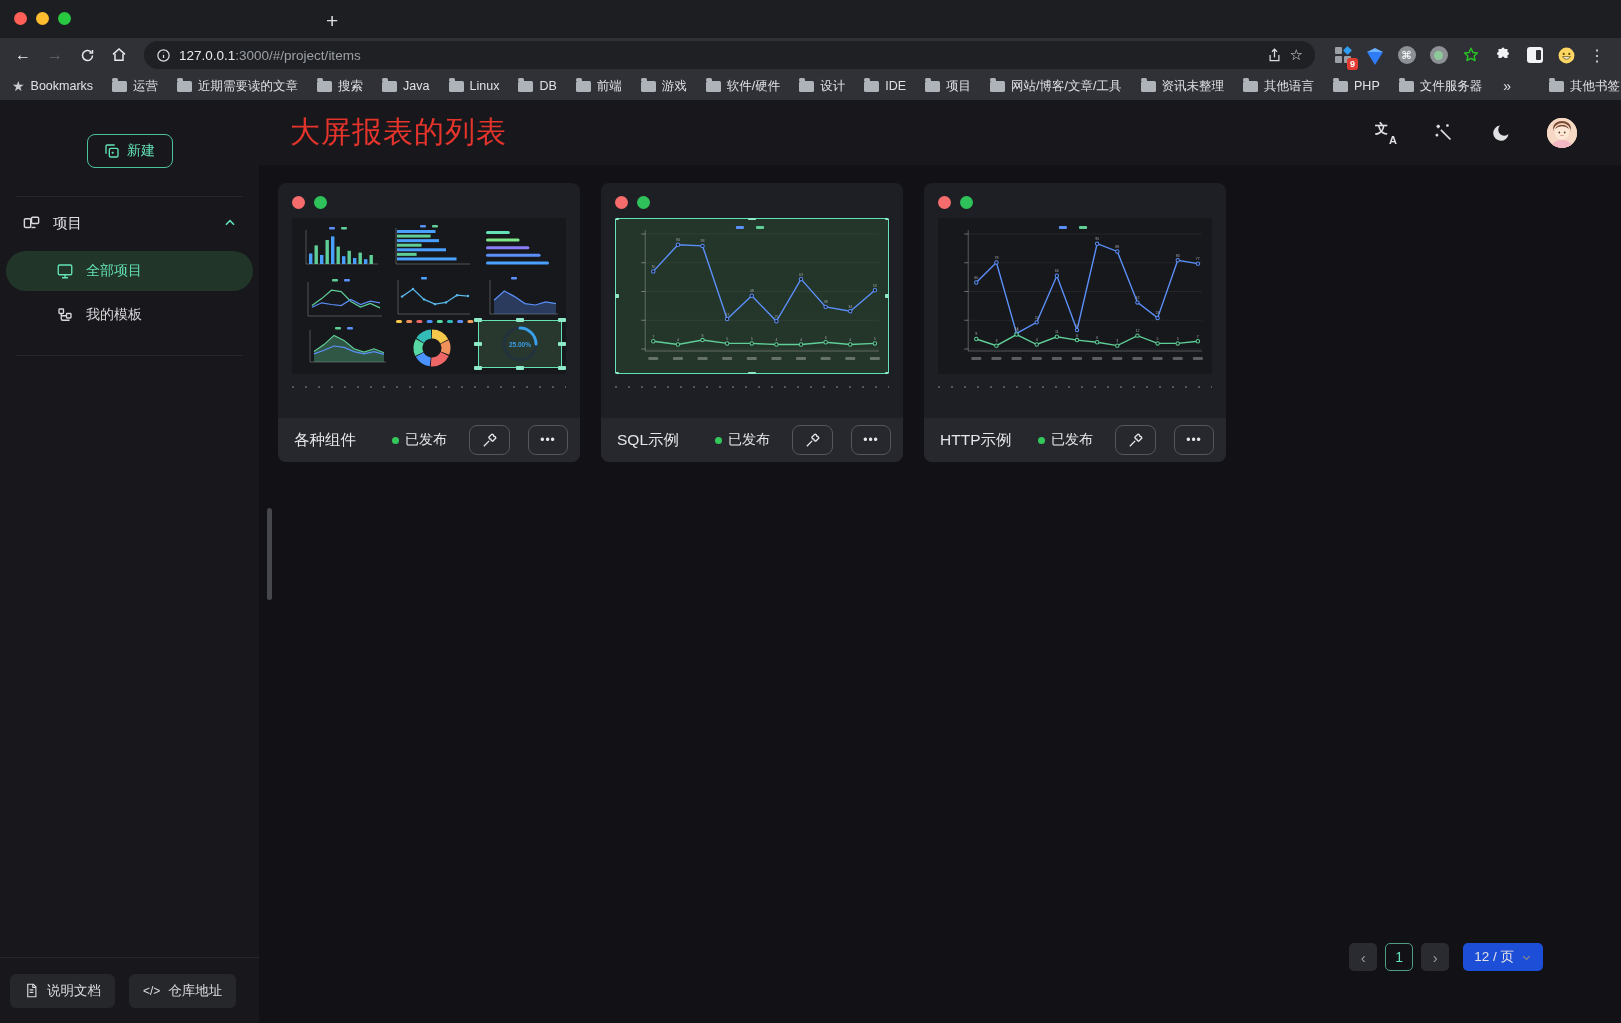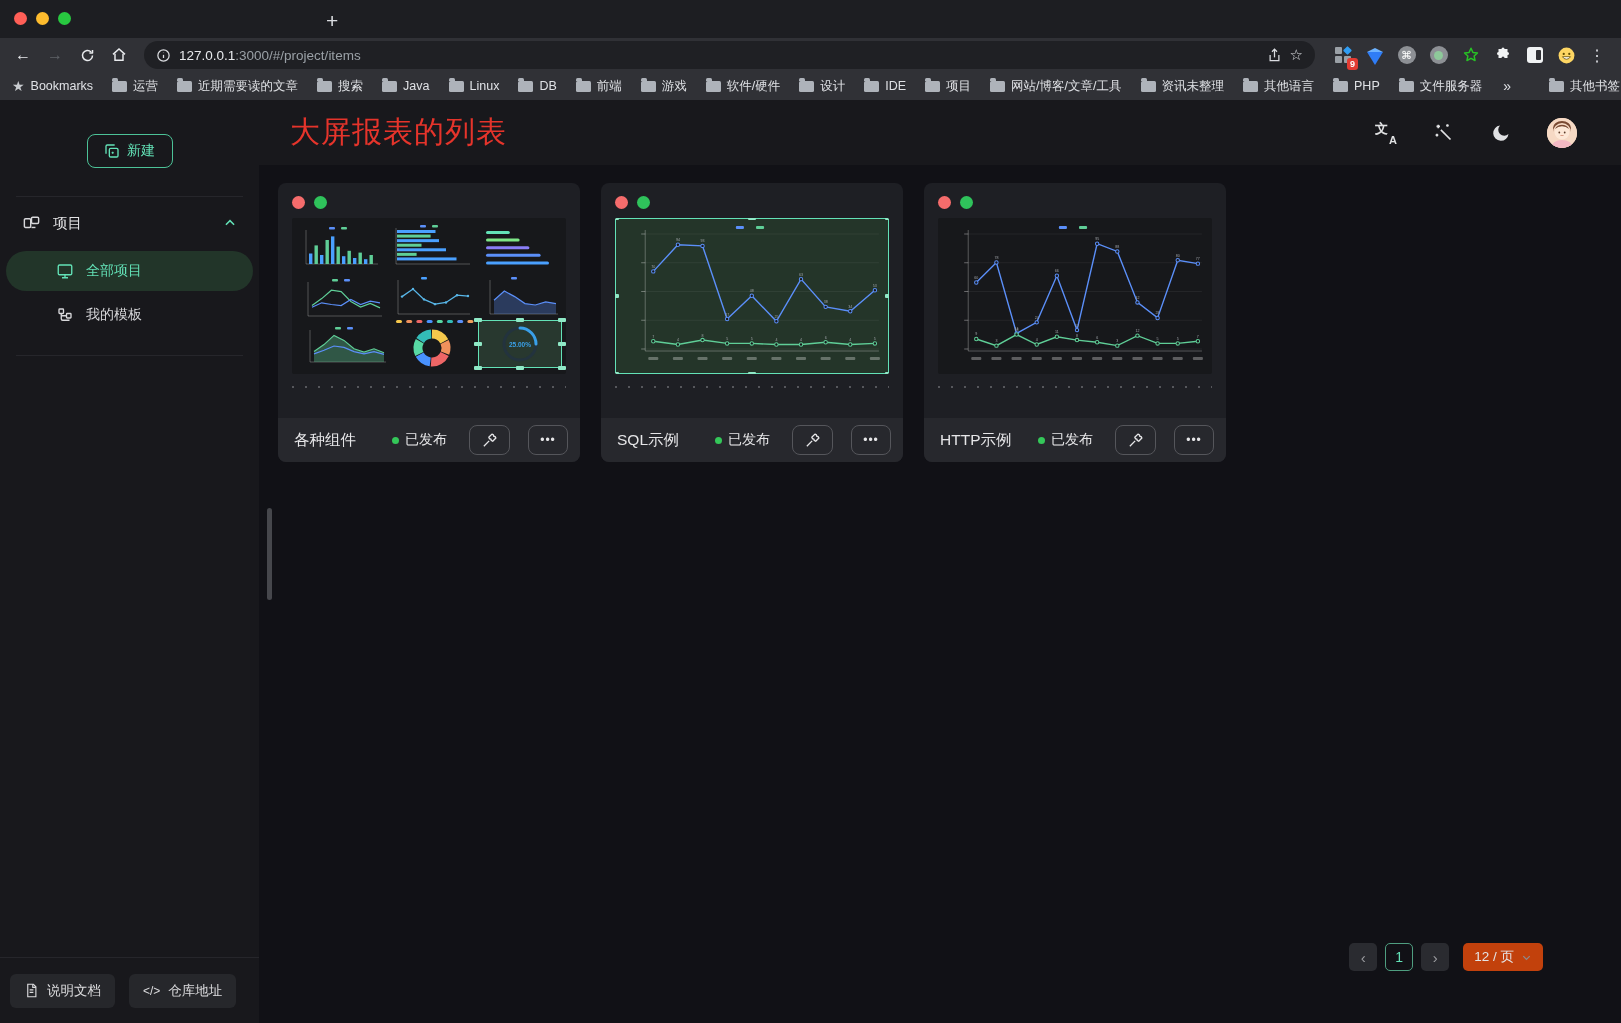--- a/index.html
+++ b/index.html
@@ -101,21 +101,21 @@
   .cbtn { height:30px; min-width:40px; padding:0 11px; background:transparent; border:1px solid #55565b;
     border-radius:8px; color:#e6e6e8; display:flex; align-items:center; justify-content:center; font-size:12px; letter-spacing:1px;}
   .tile { position:absolute; }
   .tile svg { display:block; width:100%; height:100%; }
 
   .pagination { position:absolute; right:78px; bottom:52px; display:flex; align-items:center; gap:8px; }
   .pg-btn { width:28px; height:28px; border:none; background:#2a2b30; color:#9b9ca0; border-radius:5px;
     font-size:15px; display:flex; align-items:center; justify-content:center; }
   .pg-page { width:28px; height:28px; background:transparent; border:1px solid #4f9e80; color:#63e2b7;
     border-radius:5px; font-size:14px; display:flex; align-items:center; justify-content:center; }
-  .pg-size { height:28px; background:#c2410c; border:none; color:#e3e3e5; border-radius:5px; font-size:13.5px;
+  .pg-size { height:28px; background:#1d4ed8; border:none; color:#e3e3e5; border-radius:5px; font-size:13.5px;
     display:flex; align-items:center; gap:7px; padding:0 11px; margin-left:6px;}
   .pg-size svg { color:#8a8b90; }
 </style>
 </head>
 <body>
 
 <div class="tabstrip">
   <div class="traffic">
     <span class="tl r"></span>
     <span class="tl y"></span>

